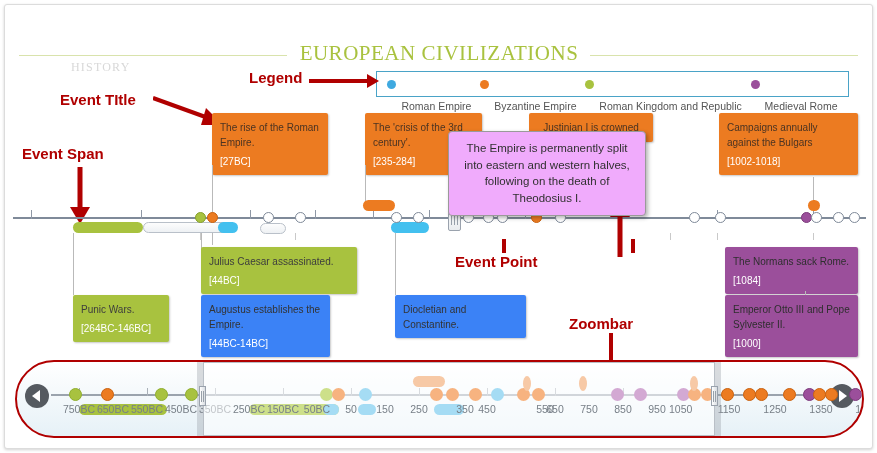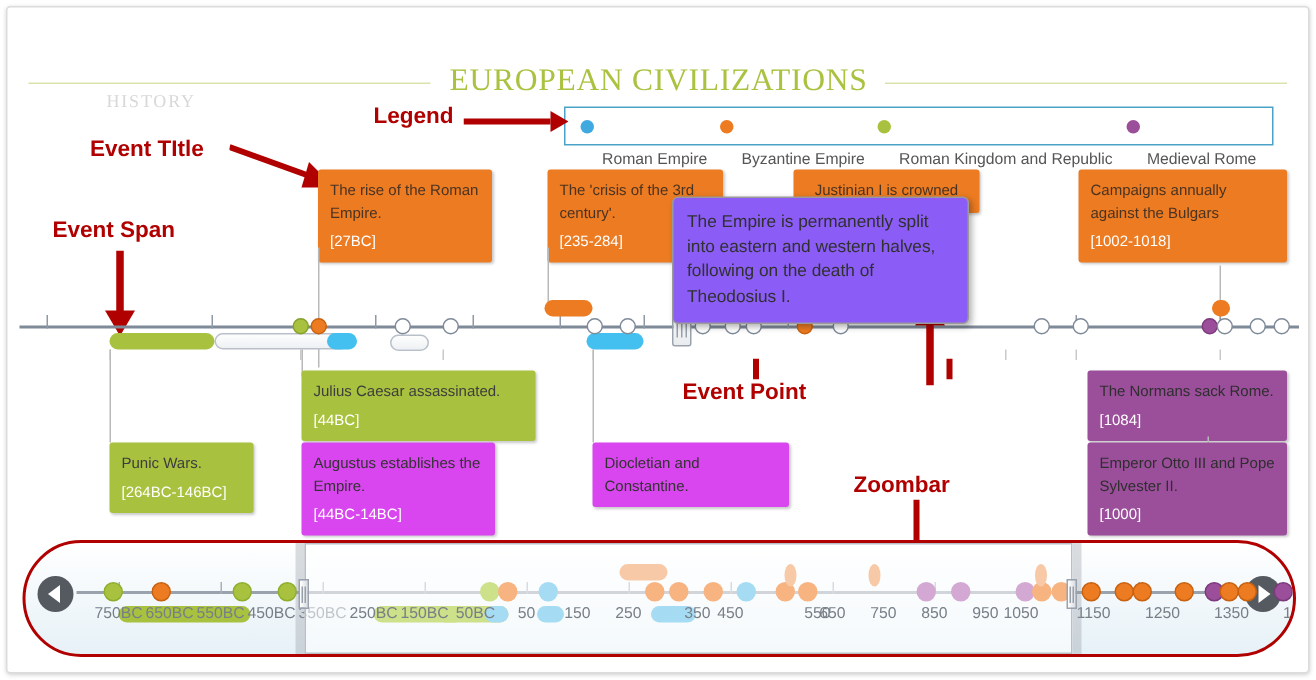--- a/index.html
+++ b/index.html
@@ -72,37 +72,38 @@
     font-size:10px; line-height:1.5;
     color:#3d3d3d;
     border-radius:2px;
     box-shadow:1px 1px 2px rgba(0,0,0,0.22);
   }
   .card .date { display:block; margin-top:4px; color:#ffffff; }
   .card.orange { background:#ec7b21; }
   .card.orange .title { color:#4a3322; }
   .card.green  { background:#a8c23f; }
   .card.green  .title { color:#3d3d3d; }
-  .card.blue   { background:#d946ef; }
+  .card.blue   { background:#3b82f6; }
   .card.blue   .title { color:#333333; }
   .card.purple { background:#9b4f9b; }
   .card.purple .title { color:#2e2e2e; }
 
   .leader { position:absolute; width:1px; background:#b9b9b9; }
 
   
   .tooltip {
     position:absolute; left:443px; top:126px; width:198px;
-    background:#8b5cf6;
+    background:#f0abfc;
     border:1px solid #9a9a9a;
     border-radius:4px;
     box-shadow:2px 2px 4px rgba(0,0,0,0.3);
     padding:8px 9px;
     font-size:11.5px; line-height:1.45; color:#303030;
     z-index:40;
+    text-align:center;
   }
 
   
   .axis-wrap { position:absolute; left:0; top:190px; width:869px; height:50px; }
   .axis-line {
     position:absolute; left:8px; top:22px; width:853px; height:2px;
     background:#7f8a99;
   }
   .axis-tick { position:absolute; top:15px; width:1px; height:9px; background:#8f98a5; }
   .gtick { position:absolute; top:38px; width:1px; height:7px; background:#c9c9c9; }
@@ -220,21 +221,21 @@
     <line x1="0" y1="8" x2="58" y2="8" stroke="#b00000" stroke-width="4"></line>
     <polygon points="58,1 70,8 58,15" fill="#b00000"></polygon>
   </svg>
 
   <div class="anno" style="left:55px; top:86px;">Event TItle</div>
   <svg class="arrow" style="left:148px; top:90px;" width="72" height="32">
     <line x1="0" y1="3" x2="58" y2="24" stroke="#b00000" stroke-width="4"></line>
     <polygon points="53,13 70,30 48,30" fill="#b00000"></polygon>
   </svg>
 
-  <div class="anno" style="left:30px; top:140px;text-align:center;">Event Span</div>
+  <div class="anno" style="left:17px; top:140px;text-align:center;">Event Span</div>
   <svg class="arrow" style="left:64px; top:162px;" width="22" height="58">
     <line x1="11" y1="0" x2="11" y2="42" stroke="#b00000" stroke-width="5"></line>
     <polygon points="1,40 21,40 11,57" fill="#b00000"></polygon>
   </svg>
 
   <div class="card orange" style="left:207px; top:108px; width:116px;">
     <span class="title">The rise of the Roman Empire.</span>
     <span class="date">[27BC]</span>
   </div>
   <div class="leader" style="left:207px; top:160px; height:80px;"></div>

